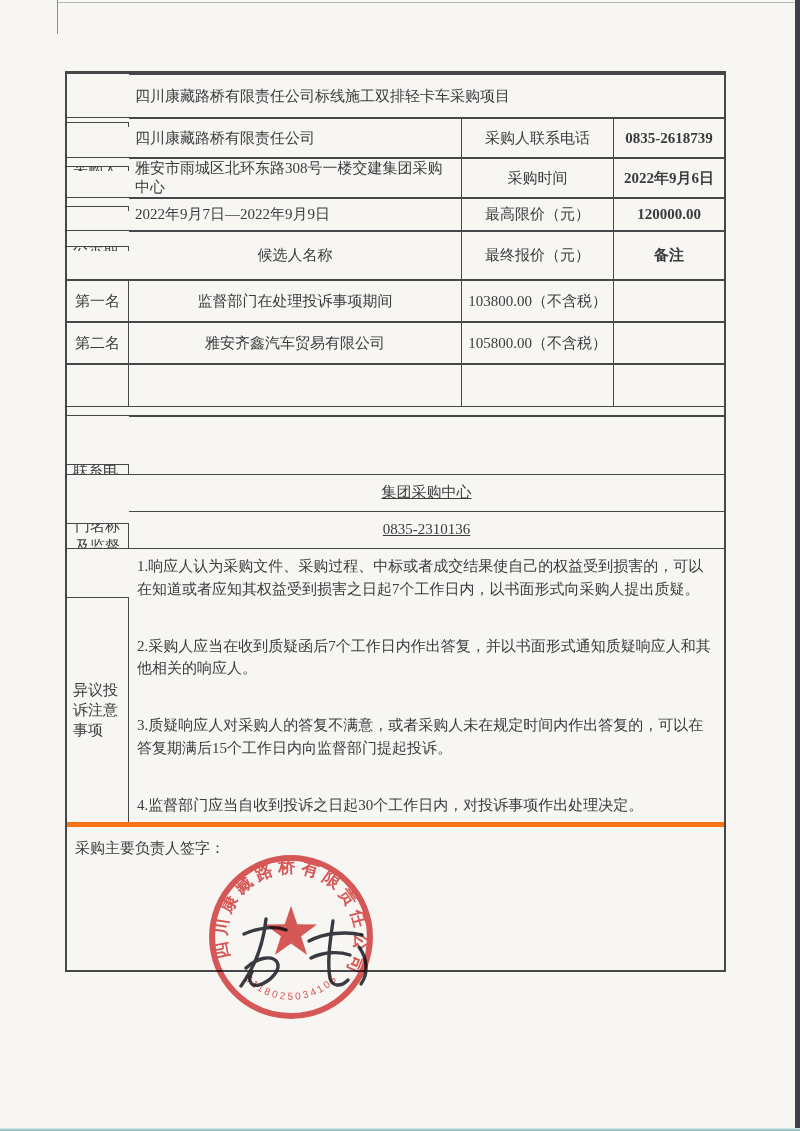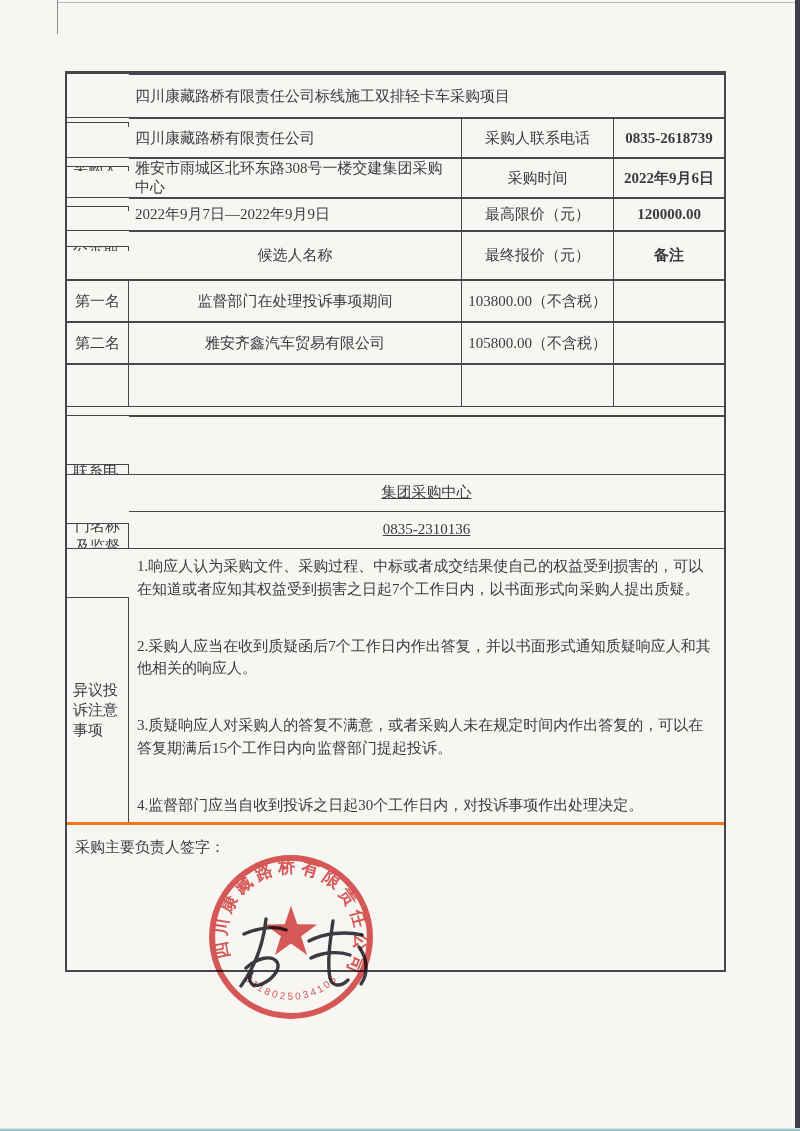--- a/index.html
+++ b/index.html
@@ -44,21 +44,21 @@
   .subcell{
     box-sizing:border-box;display:flex;align-items:center;justify-content:center;
     font-size:15px;text-align:center;text-decoration:underline;
   }
   .objection-text{
     width:595px;box-sizing:border-box;border-right:none;
     display:flex;flex-direction:column;justify-content:space-between;
     font-size:15px;line-height:22.5px;padding:6px 10px 6px 8px;
   }
   .objection-text p{margin:0;}
-  .sig-row{height:47px;display:flex;align-items:center;padding-left:8px;font-size:15px;box-sizing:border-box;border-top:3px solid #f97316;}
+  .sig-row{height:47px;display:flex;align-items:center;padding-left:8px;font-size:15px;box-sizing:border-box;border-top:5px solid #f97316;}
   .labelwrap{line-height:20px;margin-top:48px;}
 
   
   .seal{position:absolute;left:205px;top:851px;width:172px;height:172px;z-index:30;
         mix-blend-mode:multiply;opacity:.88;}
   .signature{position:absolute;left:210px;top:910px;width:190px;height:95px;z-index:20;}
 </style>
 </head>
 <body>
 

